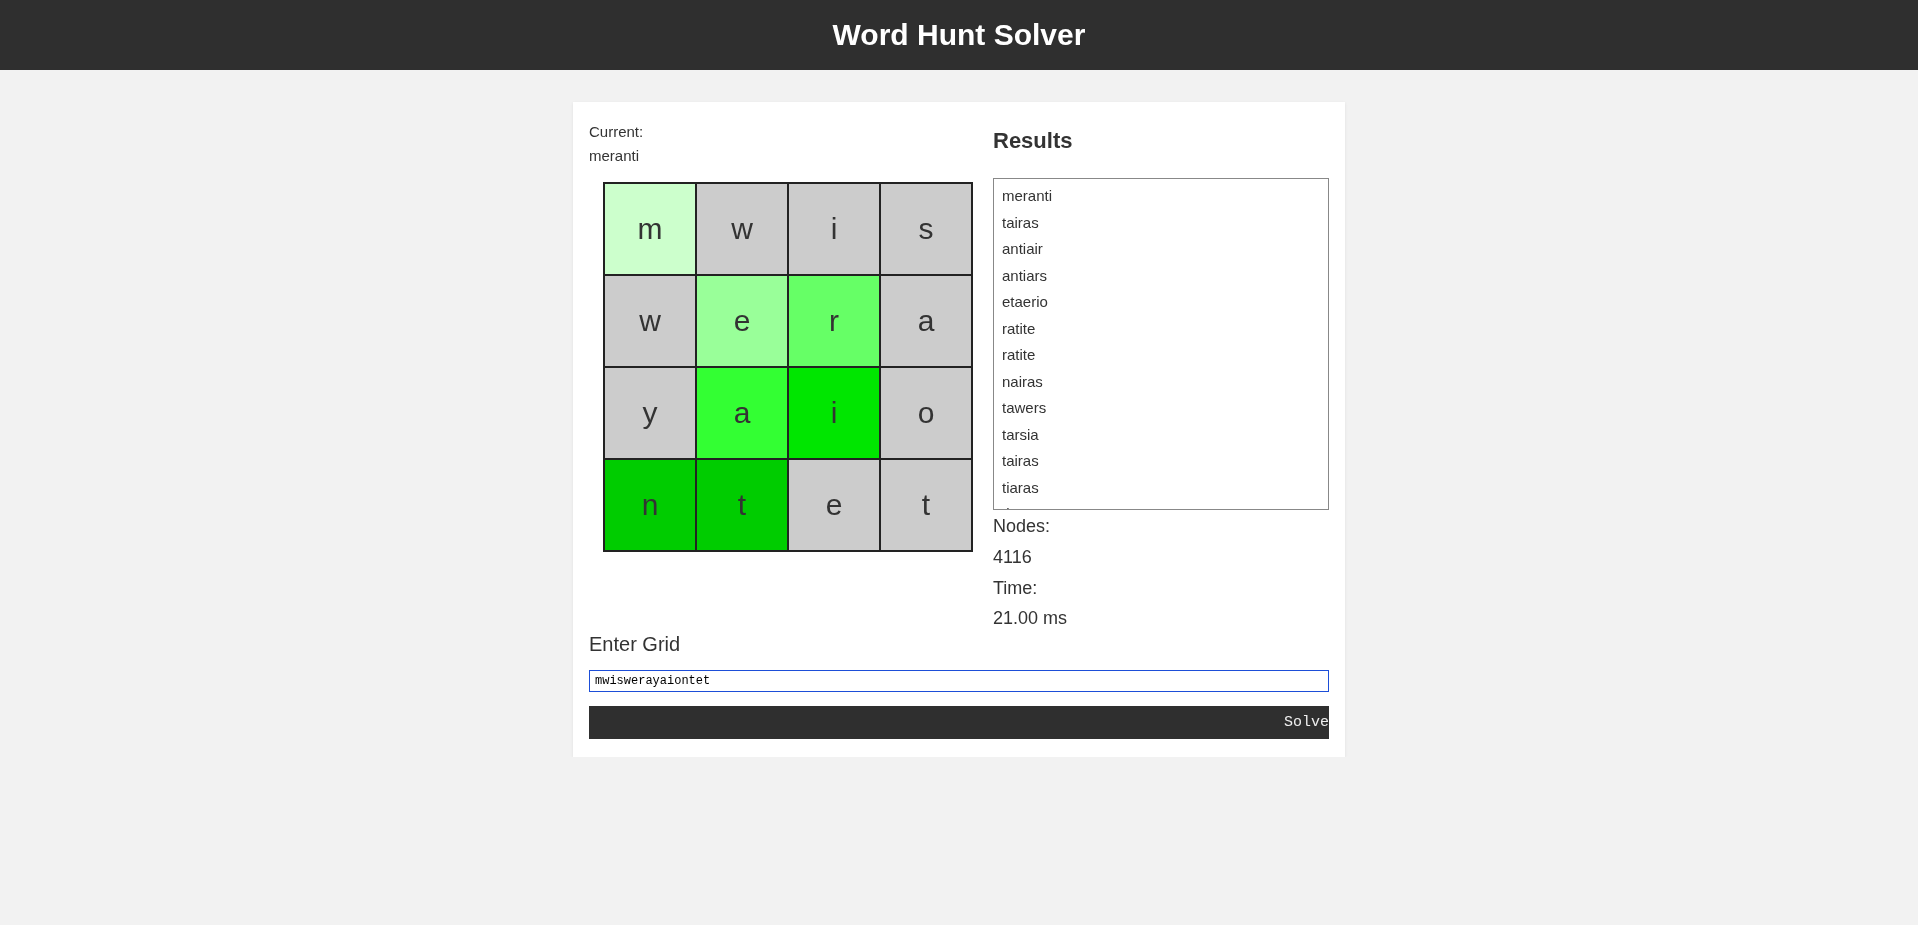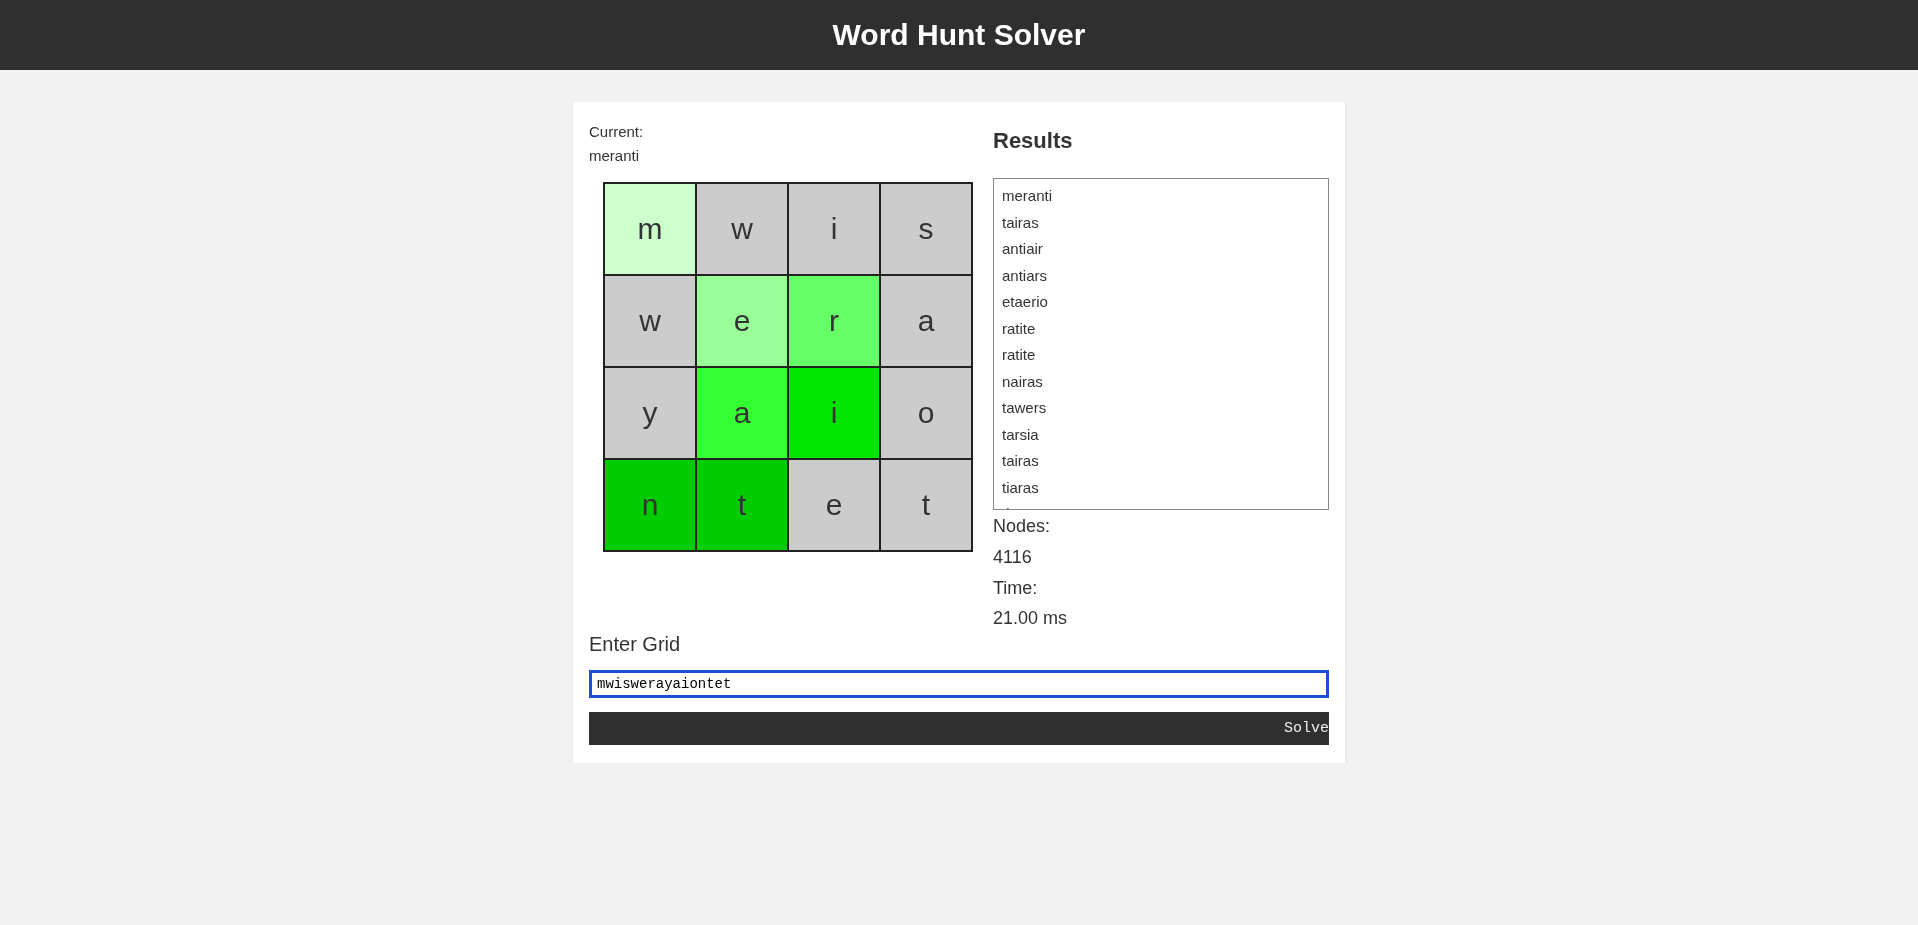--- a/index.html
+++ b/index.html
@@ -84,23 +84,23 @@
     margin-top: 2px;
   }
   .enter-heading {
     font-size: 20px;
     font-weight: normal;
     margin-bottom: 14px;
   }
   .grid-input {
     width: 100%;
     font-family: "Courier New", monospace;
-    font-size: 14px;
+    font-size: 12px;
     padding: 3px 5px;
-    border: 3px solid #1d4ed8;
+    border: 1px solid #1d4ed8;
     background: #fff;
   }
   .solve-btn {
     display: block;
     width: 100%;
     margin-top: 14px;
     background: #2f2f2f;
     color: #eee;
     border: none;
     padding: 8px 0;

